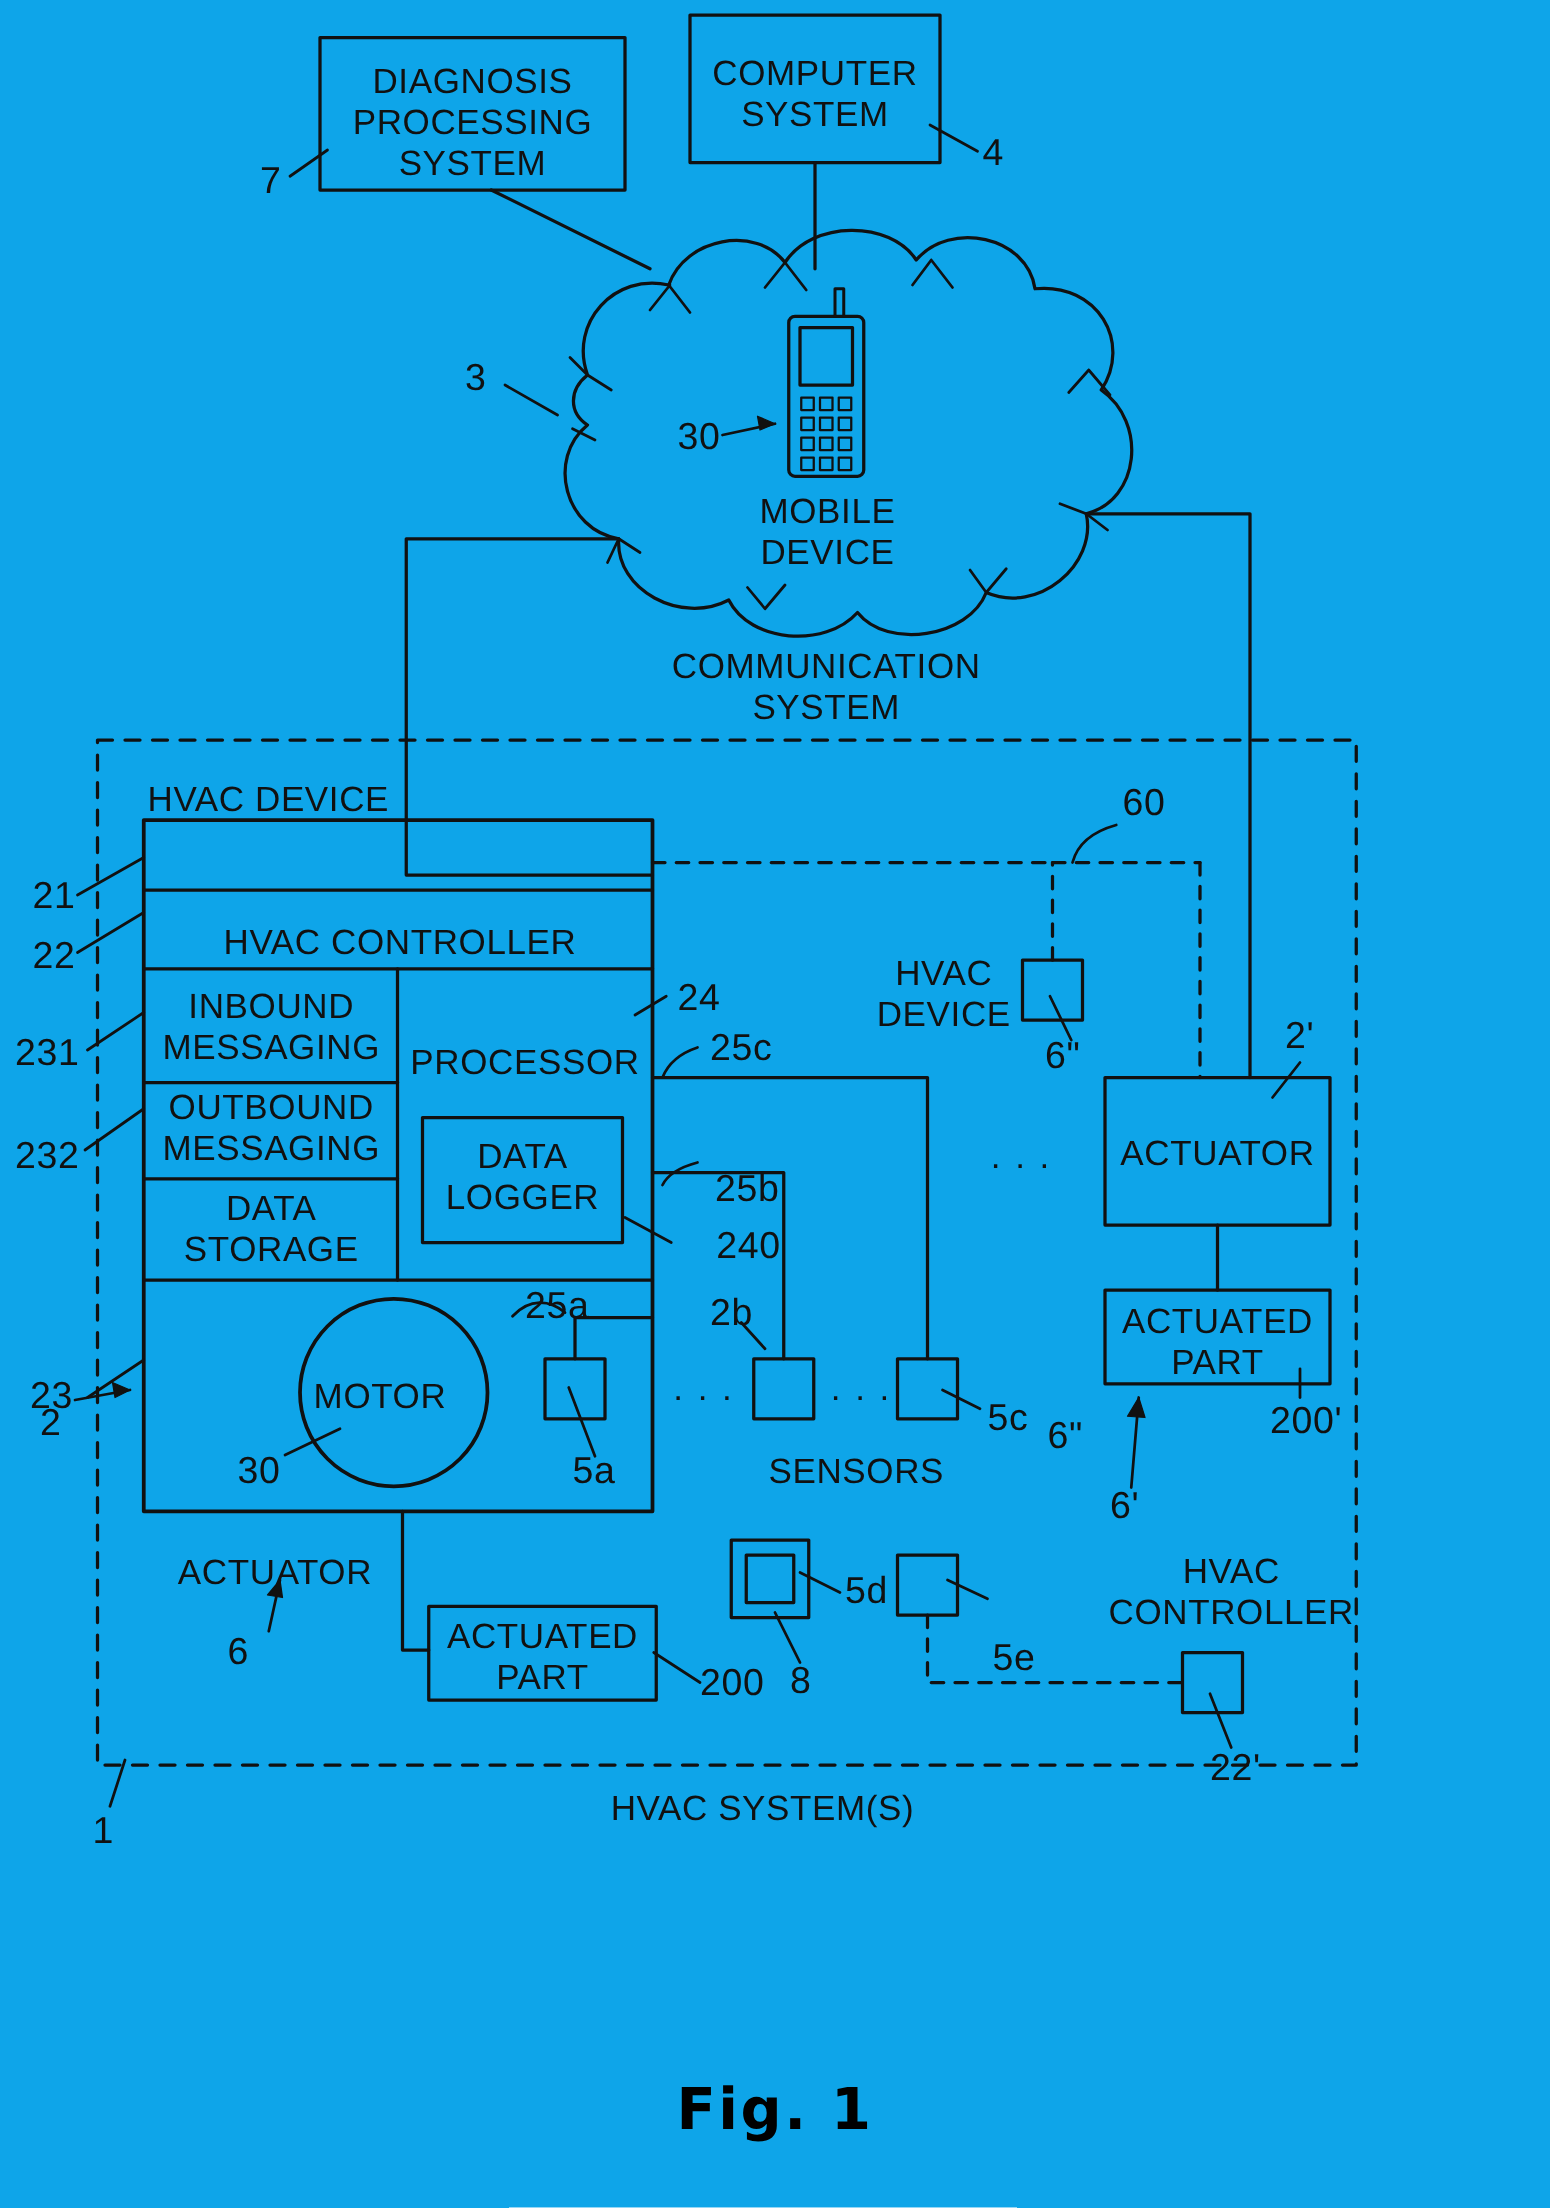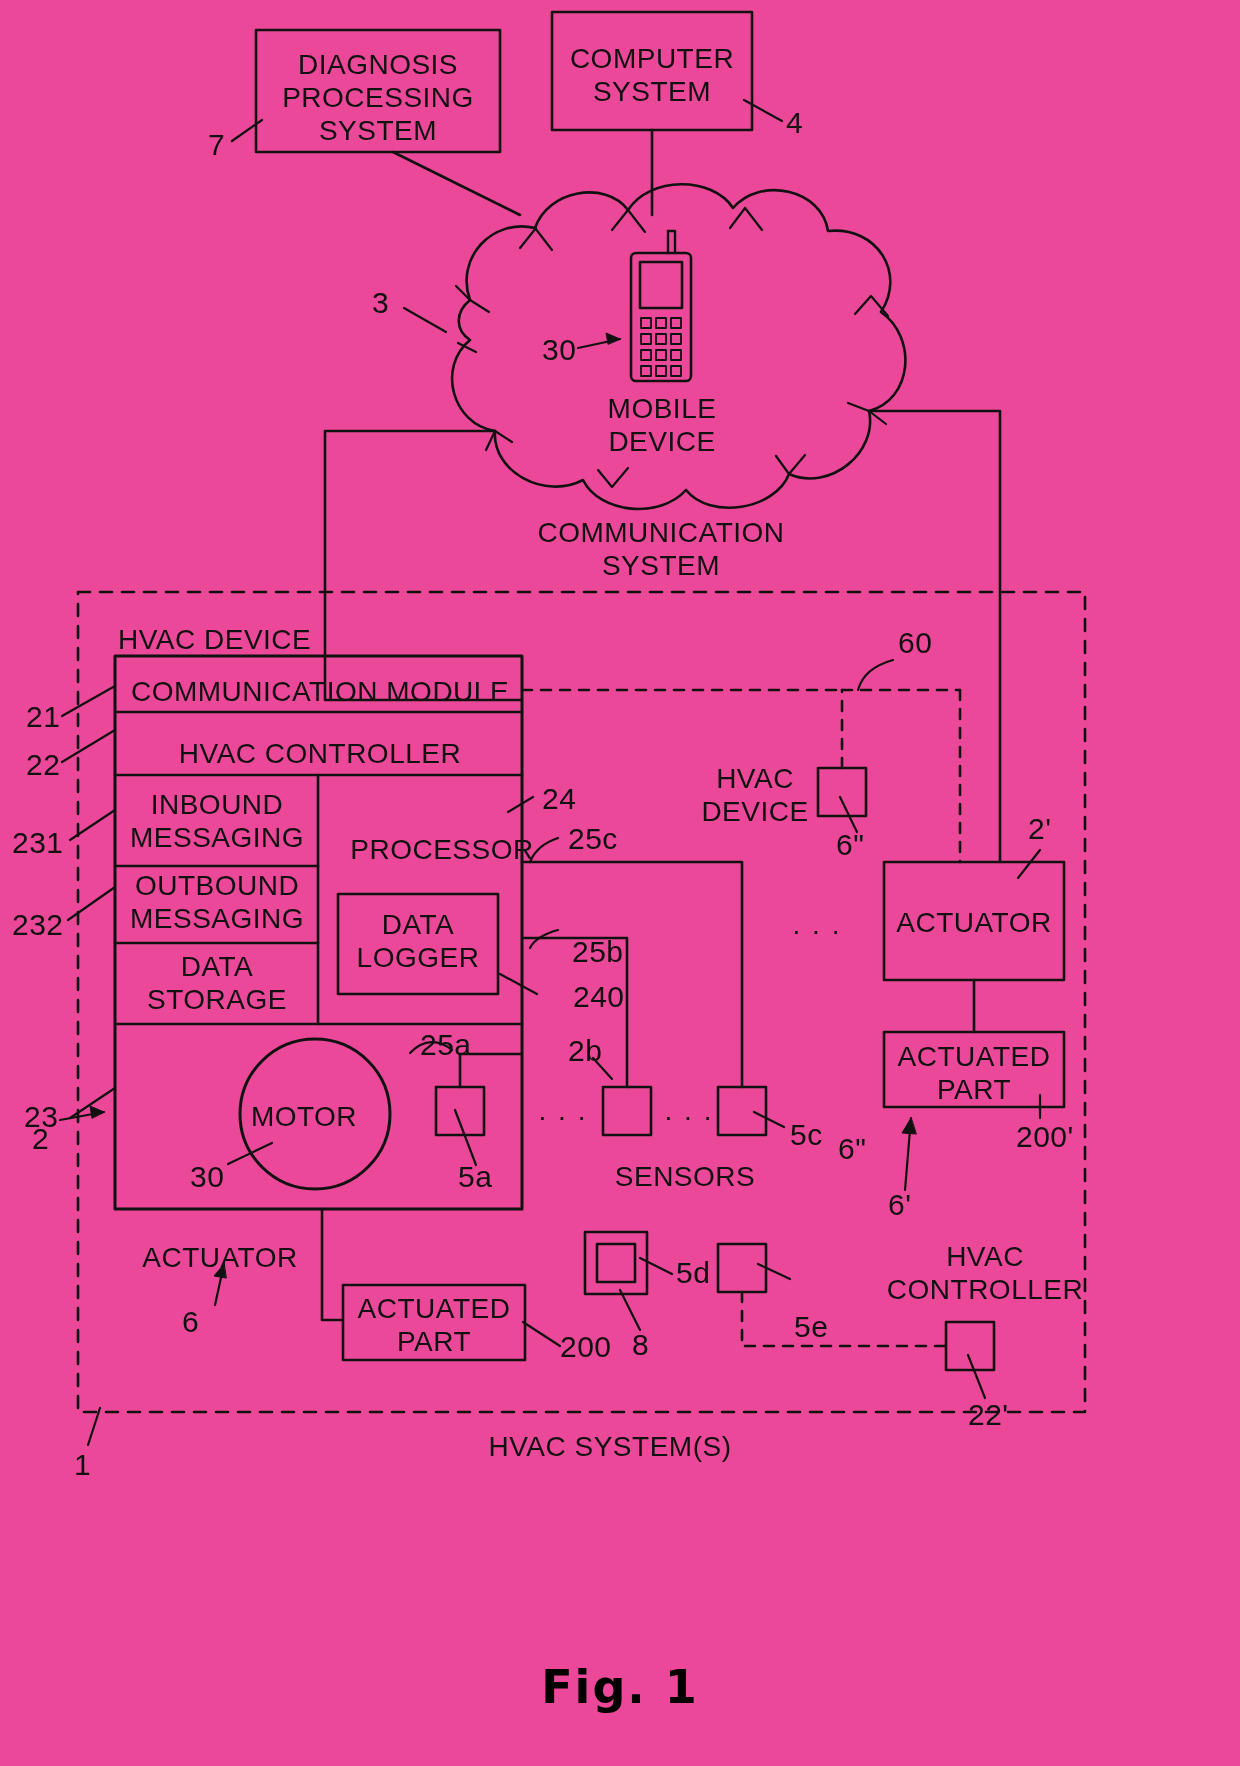--- a/index.html
+++ b/index.html
@@ -8,21 +8,21 @@
     background: #ffffff;
   }
   body {
     font-family: "Liberation Sans", sans-serif;
     color: #000;
   }
   #page {
     position: relative;
     width: 1240px;
     height: 1766px;
-    background: #ec4899;
+    background: #0ea5e9;
     overflow: hidden;
   }
   .lbl {
     position: absolute;
     text-align: center;
     line-height: 1.18;
     letter-spacing: 0.5px;
     color: #111;
     white-space: pre-line;
   }
@@ -227,29 +227,28 @@
   <div class="lbl t28" style="left:552px; top:42px; width:200px;">COMPUTER
 SYSTEM</div>
 
   <div class="lbl t28" style="left:570px; top:392px; width:184px;">MOBILE
 DEVICE</div>
   <div class="lbl t28" style="left:530px; top:516px; width:262px;">COMMUNICATION
 SYSTEM</div>
 
   <div class="lbl t28" style="left:118px; top:623px; width:230px; text-align:left;">HVAC DEVICE</div>
 
-  <div class="lbl t28" style="left:118px; top:675px; width:404px;">COMMUNICATION MODULE</div>
   <div class="lbl t28" style="left:118px; top:737px; width:404px;">HVAC CONTROLLER</div>
   <div class="lbl t28" style="left:118px; top:788px; width:198px;">INBOUND
 MESSAGING</div>
   <div class="lbl t28" style="left:118px; top:869px; width:198px;">OUTBOUND
 MESSAGING</div>
   <div class="lbl t28" style="left:118px; top:950px; width:198px;">DATA
 STORAGE</div>
-  <div class="lbl t28" style="left:320px; top:833px; width:200px;padding-left:22px;">PROCESSOR</div>
+  <div class="lbl t28" style="left:320px; top:833px; width:200px;">PROCESSOR</div>
   <div class="lbl t28" style="left:338px; top:908px; width:160px;">DATA
 LOGGER</div>
   <div class="lbl t28" style="left:240px; top:1100px; width:128px;">MOTOR</div>
   <div class="lbl t28" style="left:120px; top:1241px; width:200px;">ACTUATOR</div>
   <div class="lbl t28" style="left:343px; top:1292px; width:182px;">ACTUATED
 PART</div>
 
   <div class="lbl t28" style="left:690px; top:762px; width:130px;">HVAC
 DEVICE</div>
   <div class="lbl t28" style="left:884px; top:906px; width:180px;">ACTUATOR</div>

